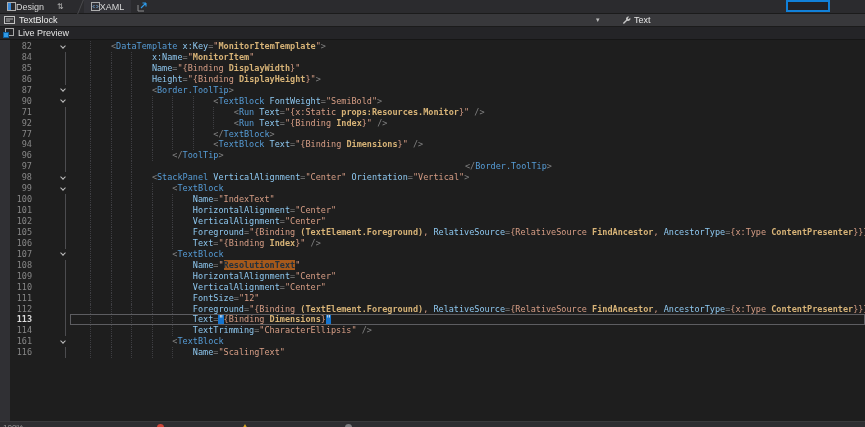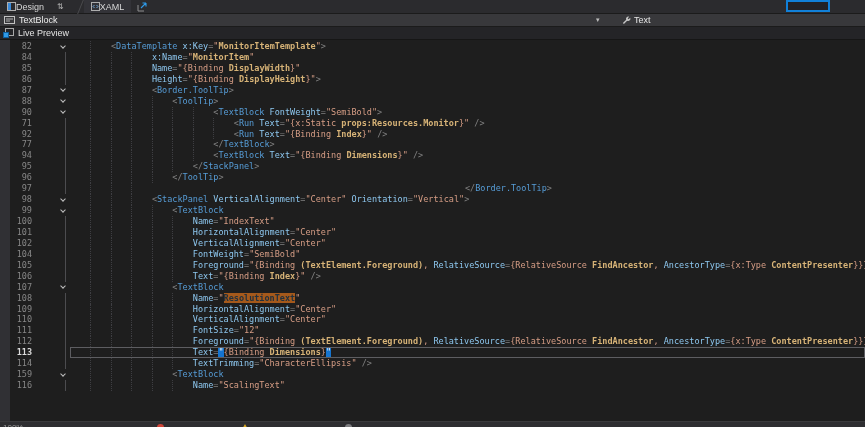--- a/index.html
+++ b/index.html
@@ -148,27 +148,20 @@
         <span class="codetext" style="padding-left: 16ch;"><span class="guide" style="left: 4ch;"></span><span class="guide" style="left: 8ch;"></span><span class="guide" style="left: 12ch;"></span><span class="tk-a">Height</span><span class="tk-d">=</span><span class="tk-s">"{Binding </span><span class="tk-n">DisplayHeight</span><span class="tk-s">}"</span><span class="tk-d">&gt;</span></span>
       </div>
       <div class="row">
         <span class="lnum">87</span>
         <span class="foldcol">
           <span class="chev"></span>
         </span>
         <span class="codetext" style="padding-left: 16ch;"><span class="guide" style="left: 4ch;"></span><span class="guide" style="left: 8ch;"></span><span class="guide" style="left: 12ch;"></span><span class="tk-d">&lt;</span><span class="tk-t">Border.ToolTip</span><span class="tk-d">&gt;</span></span>
       </div>
       <div class="row">
-        <span class="lnum">88</span>
-        <span class="foldcol">
-          <span class="chev"></span>
-        </span>
-        <span class="codetext" style="padding-left: 20ch;"><span class="guide" style="left: 4ch;"></span><span class="guide" style="left: 8ch;"></span><span class="guide" style="left: 12ch;"></span><span class="guide" style="left: 16ch;"></span><span class="tk-d">&lt;</span><span class="tk-t">ToolTip</span><span class="tk-d">&gt;</span></span>
-      </div>
-      <div class="row">
         <span class="lnum">90</span>
         <span class="foldcol">
           <span class="chev"></span>
         </span>
         <span class="codetext" style="padding-left: 28ch;"><span class="guide" style="left: 4ch;"></span><span class="guide" style="left: 8ch;"></span><span class="guide" style="left: 12ch;"></span><span class="guide" style="left: 16ch;"></span><span class="guide" style="left: 20ch;"></span><span class="guide" style="left: 24ch;"></span><span class="tk-d">&lt;</span><span class="tk-t">TextBlock</span><span class="tk-x"> </span><span class="tk-a">FontWeight</span><span class="tk-d">=</span><span class="tk-s">"SemiBold"</span><span class="tk-d">&gt;</span></span>
       </div>
       <div class="row">
         <span class="lnum">71</span>
         <span class="foldcol">
           <span class="vline"></span>
@@ -190,27 +183,20 @@
         <span class="codetext" style="padding-left: 28ch;"><span class="guide" style="left: 4ch;"></span><span class="guide" style="left: 8ch;"></span><span class="guide" style="left: 12ch;"></span><span class="guide" style="left: 16ch;"></span><span class="guide" style="left: 20ch;"></span><span class="guide" style="left: 24ch;"></span><span class="tk-d">&lt;/</span><span class="tk-t">TextBlock</span><span class="tk-d">&gt;</span></span>
       </div>
       <div class="row">
         <span class="lnum">94</span>
         <span class="foldcol">
           <span class="vline"></span>
         </span>
         <span class="codetext" style="padding-left: 28ch;"><span class="guide" style="left: 4ch;"></span><span class="guide" style="left: 8ch;"></span><span class="guide" style="left: 12ch;"></span><span class="guide" style="left: 16ch;"></span><span class="guide" style="left: 20ch;"></span><span class="guide" style="left: 24ch;"></span><span class="tk-d">&lt;</span><span class="tk-t">TextBlock</span><span class="tk-x"> </span><span class="tk-a">Text</span><span class="tk-d">=</span><span class="tk-s">"{Binding </span><span class="tk-n">Dimensions</span><span class="tk-s">}"</span><span class="tk-x"> </span><span class="tk-d">/&gt;</span></span>
       </div>
       <div class="row">
-        <span class="lnum">95</span>
-        <span class="foldcol">
-          <span class="vline"></span>
-        </span>
-        <span class="codetext" style="padding-left: 24ch;"><span class="guide" style="left: 4ch;"></span><span class="guide" style="left: 8ch;"></span><span class="guide" style="left: 12ch;"></span><span class="guide" style="left: 16ch;"></span><span class="guide" style="left: 20ch;"></span><span class="tk-d">&lt;/</span><span class="tk-t">StackPanel</span><span class="tk-d">&gt;</span></span>
-      </div>
-      <div class="row">
         <span class="lnum">96</span>
         <span class="foldcol">
           <span class="vline"></span>
         </span>
         <span class="codetext" style="padding-left: 20ch;"><span class="guide" style="left: 4ch;"></span><span class="guide" style="left: 8ch;"></span><span class="guide" style="left: 12ch;"></span><span class="guide" style="left: 16ch;"></span><span class="tk-d">&lt;/</span><span class="tk-t">ToolTip</span><span class="tk-d">&gt;</span></span>
       </div>
       <div class="row">
         <span class="lnum">97</span>
         <span class="foldcol">
           <span class="vline"></span>
@@ -244,27 +230,20 @@
           <span class="vline"></span>
         </span>
         <span class="codetext" style="padding-left: 24ch;"><span class="guide" style="left: 4ch;"></span><span class="guide" style="left: 8ch;"></span><span class="guide" style="left: 12ch;"></span><span class="guide" style="left: 16ch;"></span><span class="guide" style="left: 20ch;"></span><span class="tk-a">HorizontalAlignment</span><span class="tk-d">=</span><span class="tk-s">"Center"</span></span>
       </div>
       <div class="row">
         <span class="lnum">102</span>
         <span class="foldcol">
           <span class="vline"></span>
         </span>
         <span class="codetext" style="padding-left: 24ch;"><span class="guide" style="left: 4ch;"></span><span class="guide" style="left: 8ch;"></span><span class="guide" style="left: 12ch;"></span><span class="guide" style="left: 16ch;"></span><span class="guide" style="left: 20ch;"></span><span class="tk-a">VerticalAlignment</span><span class="tk-d">=</span><span class="tk-s">"Center"</span></span>
-      </div>
-      <div class="row">
-        <span class="lnum">104</span>
-        <span class="foldcol">
-          <span class="vline"></span>
-        </span>
-        <span class="codetext" style="padding-left: 24ch;"><span class="guide" style="left: 4ch;"></span><span class="guide" style="left: 8ch;"></span><span class="guide" style="left: 12ch;"></span><span class="guide" style="left: 16ch;"></span><span class="guide" style="left: 20ch;"></span><span class="tk-a">FontWeight</span><span class="tk-d">=</span><span class="tk-s">"SemiBold"</span></span>
       </div>
       <div class="row">
         <span class="lnum">105</span>
         <span class="foldcol">
           <span class="vline"></span>
         </span>
         <span class="codetext" style="padding-left: 24ch;"><span class="guide" style="left: 4ch;"></span><span class="guide" style="left: 8ch;"></span><span class="guide" style="left: 12ch;"></span><span class="guide" style="left: 16ch;"></span><span class="guide" style="left: 20ch;"></span><span class="tk-a">Foreground</span><span class="tk-d">=</span><span class="tk-s">"{Binding </span><span class="tk-n">(TextElement.Foreground)</span><span class="tk-s">, </span><span class="tk-a">RelativeSource</span><span class="tk-d">=</span><span class="tk-s">{RelativeSource </span><span class="tk-n">FindAncestor</span><span class="tk-s">, </span><span class="tk-a">AncestorType</span><span class="tk-d">=</span><span class="tk-s">{x:Type </span><span class="tk-n">ContentPresenter</span><span class="tk-s">}}}"</span></span>
       </div>
       <div class="row">
         <span class="lnum">106</span>
@@ -323,21 +302,21 @@
         <span class="codetext" style="padding-left: 24ch;"><span class="guide" style="left: 4ch;"></span><span class="guide" style="left: 8ch;"></span><span class="guide" style="left: 12ch;"></span><span class="guide" style="left: 16ch;"></span><span class="guide" style="left: 20ch;"></span><span class="tk-a">Text</span><span class="tk-d">=</span><span class="tk-q">"</span><span class="tk-s">{Binding </span><span class="tk-n">Dimensions</span><span class="tk-s">}</span><span class="tk-q">"</span><span class="curbox"></span></span>
       </div>
       <div class="row">
         <span class="lnum">114</span>
         <span class="foldcol">
           <span class="vline"></span>
         </span>
         <span class="codetext" style="padding-left: 24ch;"><span class="guide" style="left: 4ch;"></span><span class="guide" style="left: 8ch;"></span><span class="guide" style="left: 12ch;"></span><span class="guide" style="left: 16ch;"></span><span class="guide" style="left: 20ch;"></span><span class="tk-a">TextTrimming</span><span class="tk-d">=</span><span class="tk-s">"CharacterEllipsis"</span><span class="tk-x"> </span><span class="tk-d">/&gt;</span></span>
       </div>
       <div class="row">
-        <span class="lnum">159</span>
+        <span class="lnum">161</span>
         <span class="foldcol">
           <span class="chev"></span>
         </span>
         <span class="codetext" style="padding-left: 20ch;"><span class="guide" style="left: 4ch;"></span><span class="guide" style="left: 8ch;"></span><span class="guide" style="left: 12ch;"></span><span class="guide" style="left: 16ch;"></span><span class="tk-d">&lt;</span><span class="tk-t">TextBlock</span></span>
       </div>
       <div class="row">
         <span class="lnum">116</span>
         <span class="foldcol">
           <span class="vline"></span>
         </span>

